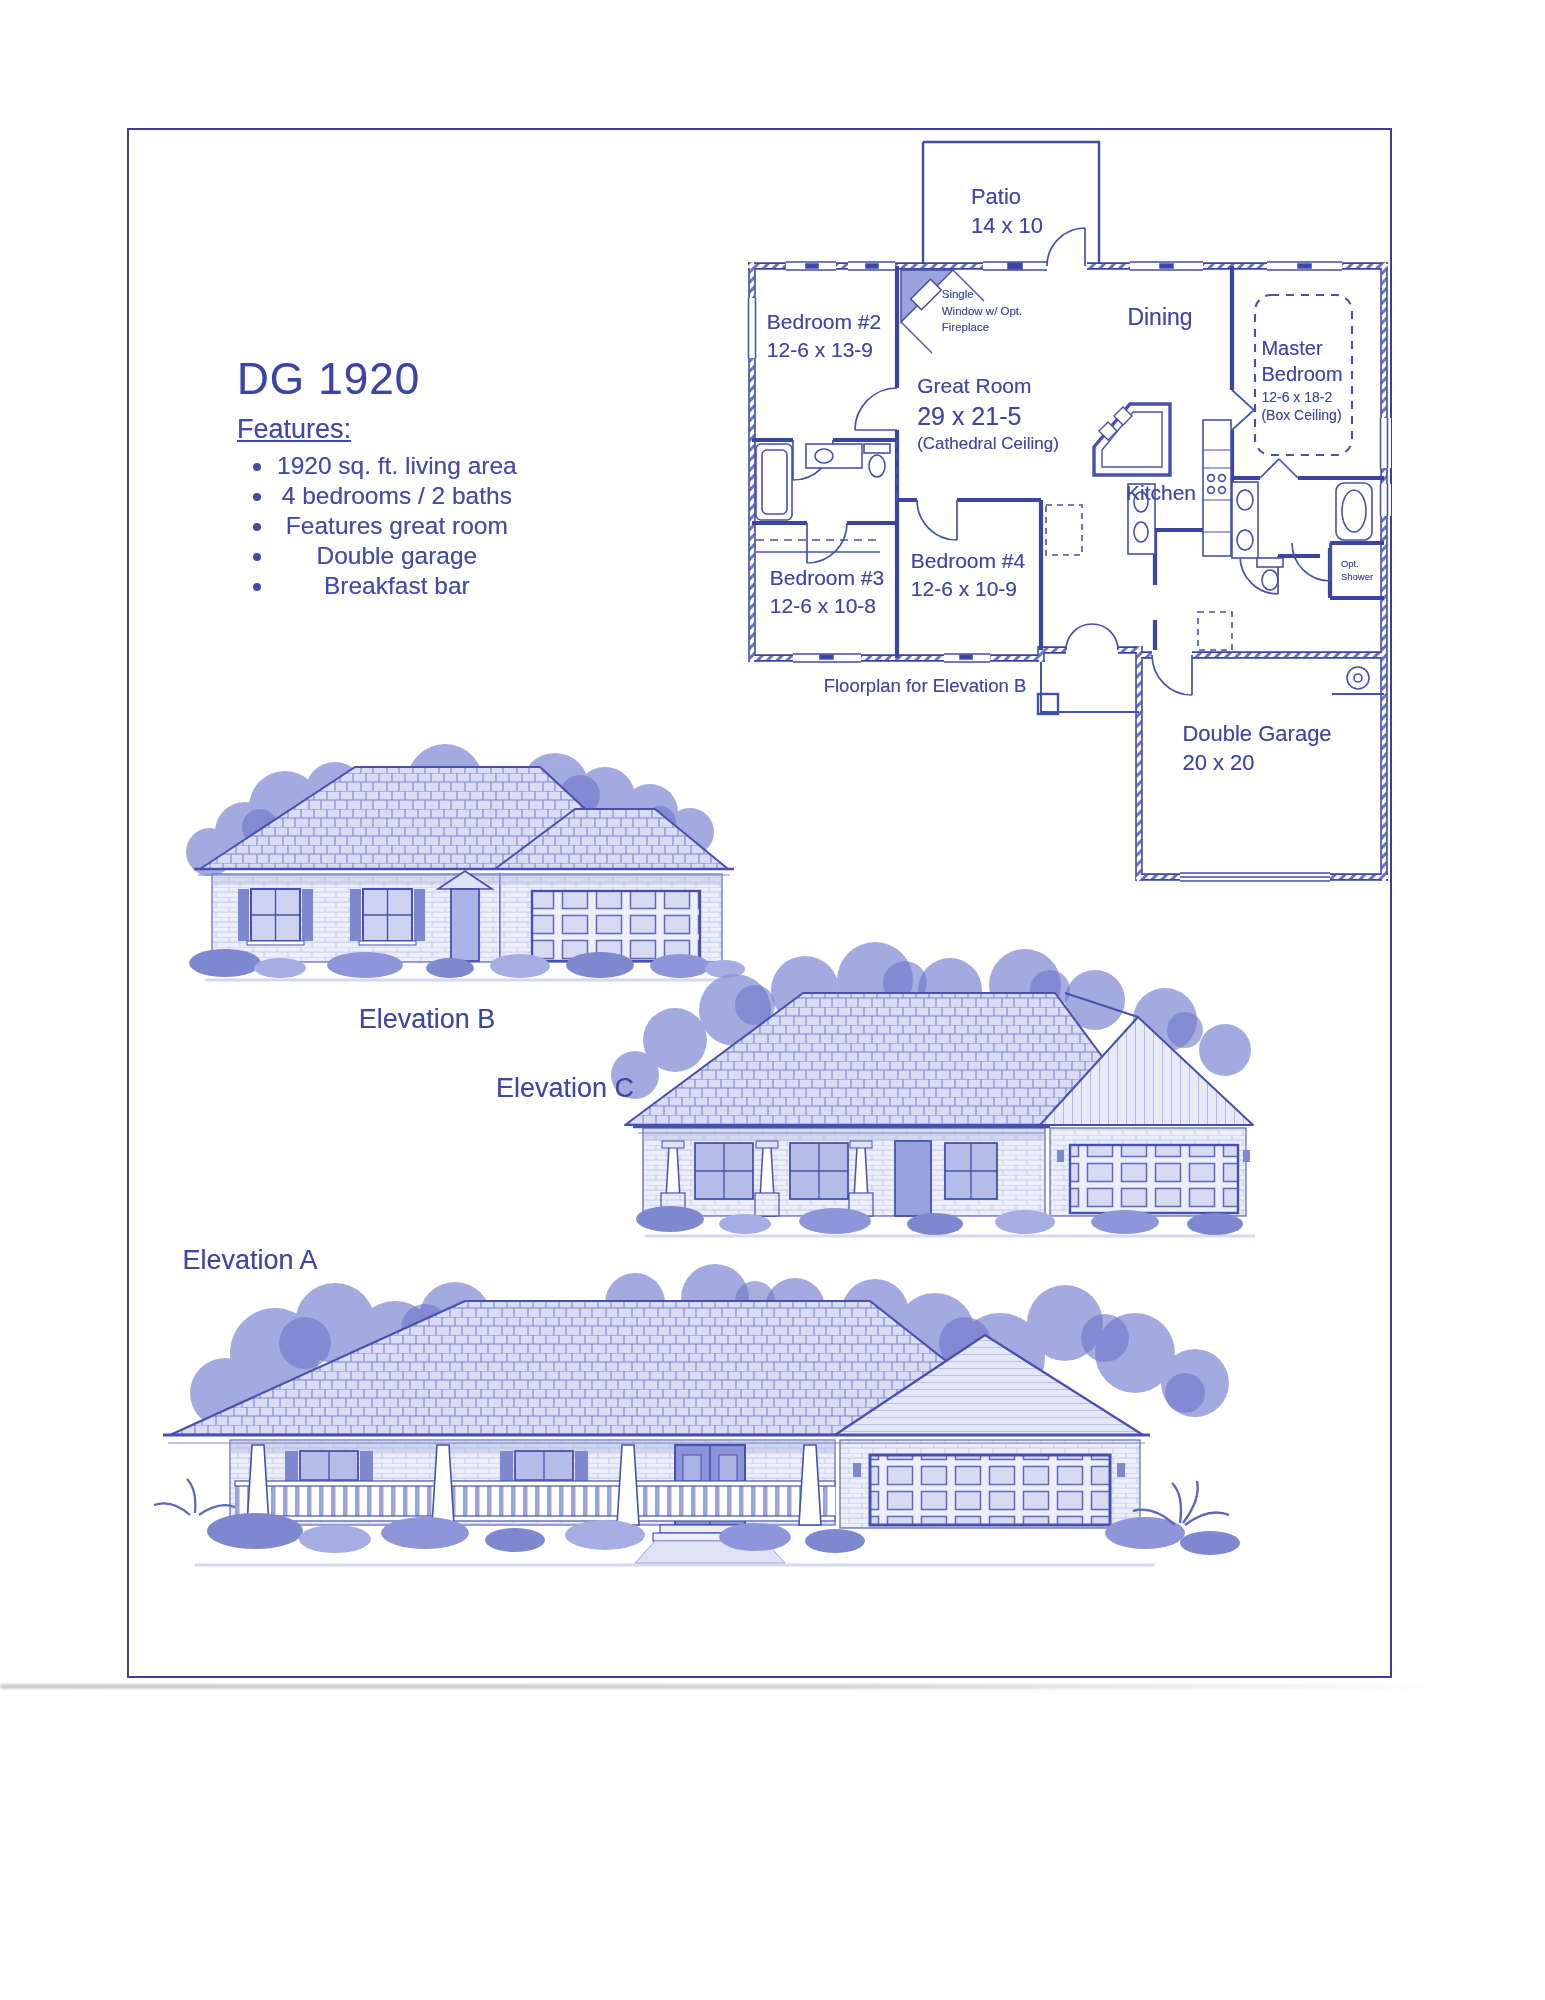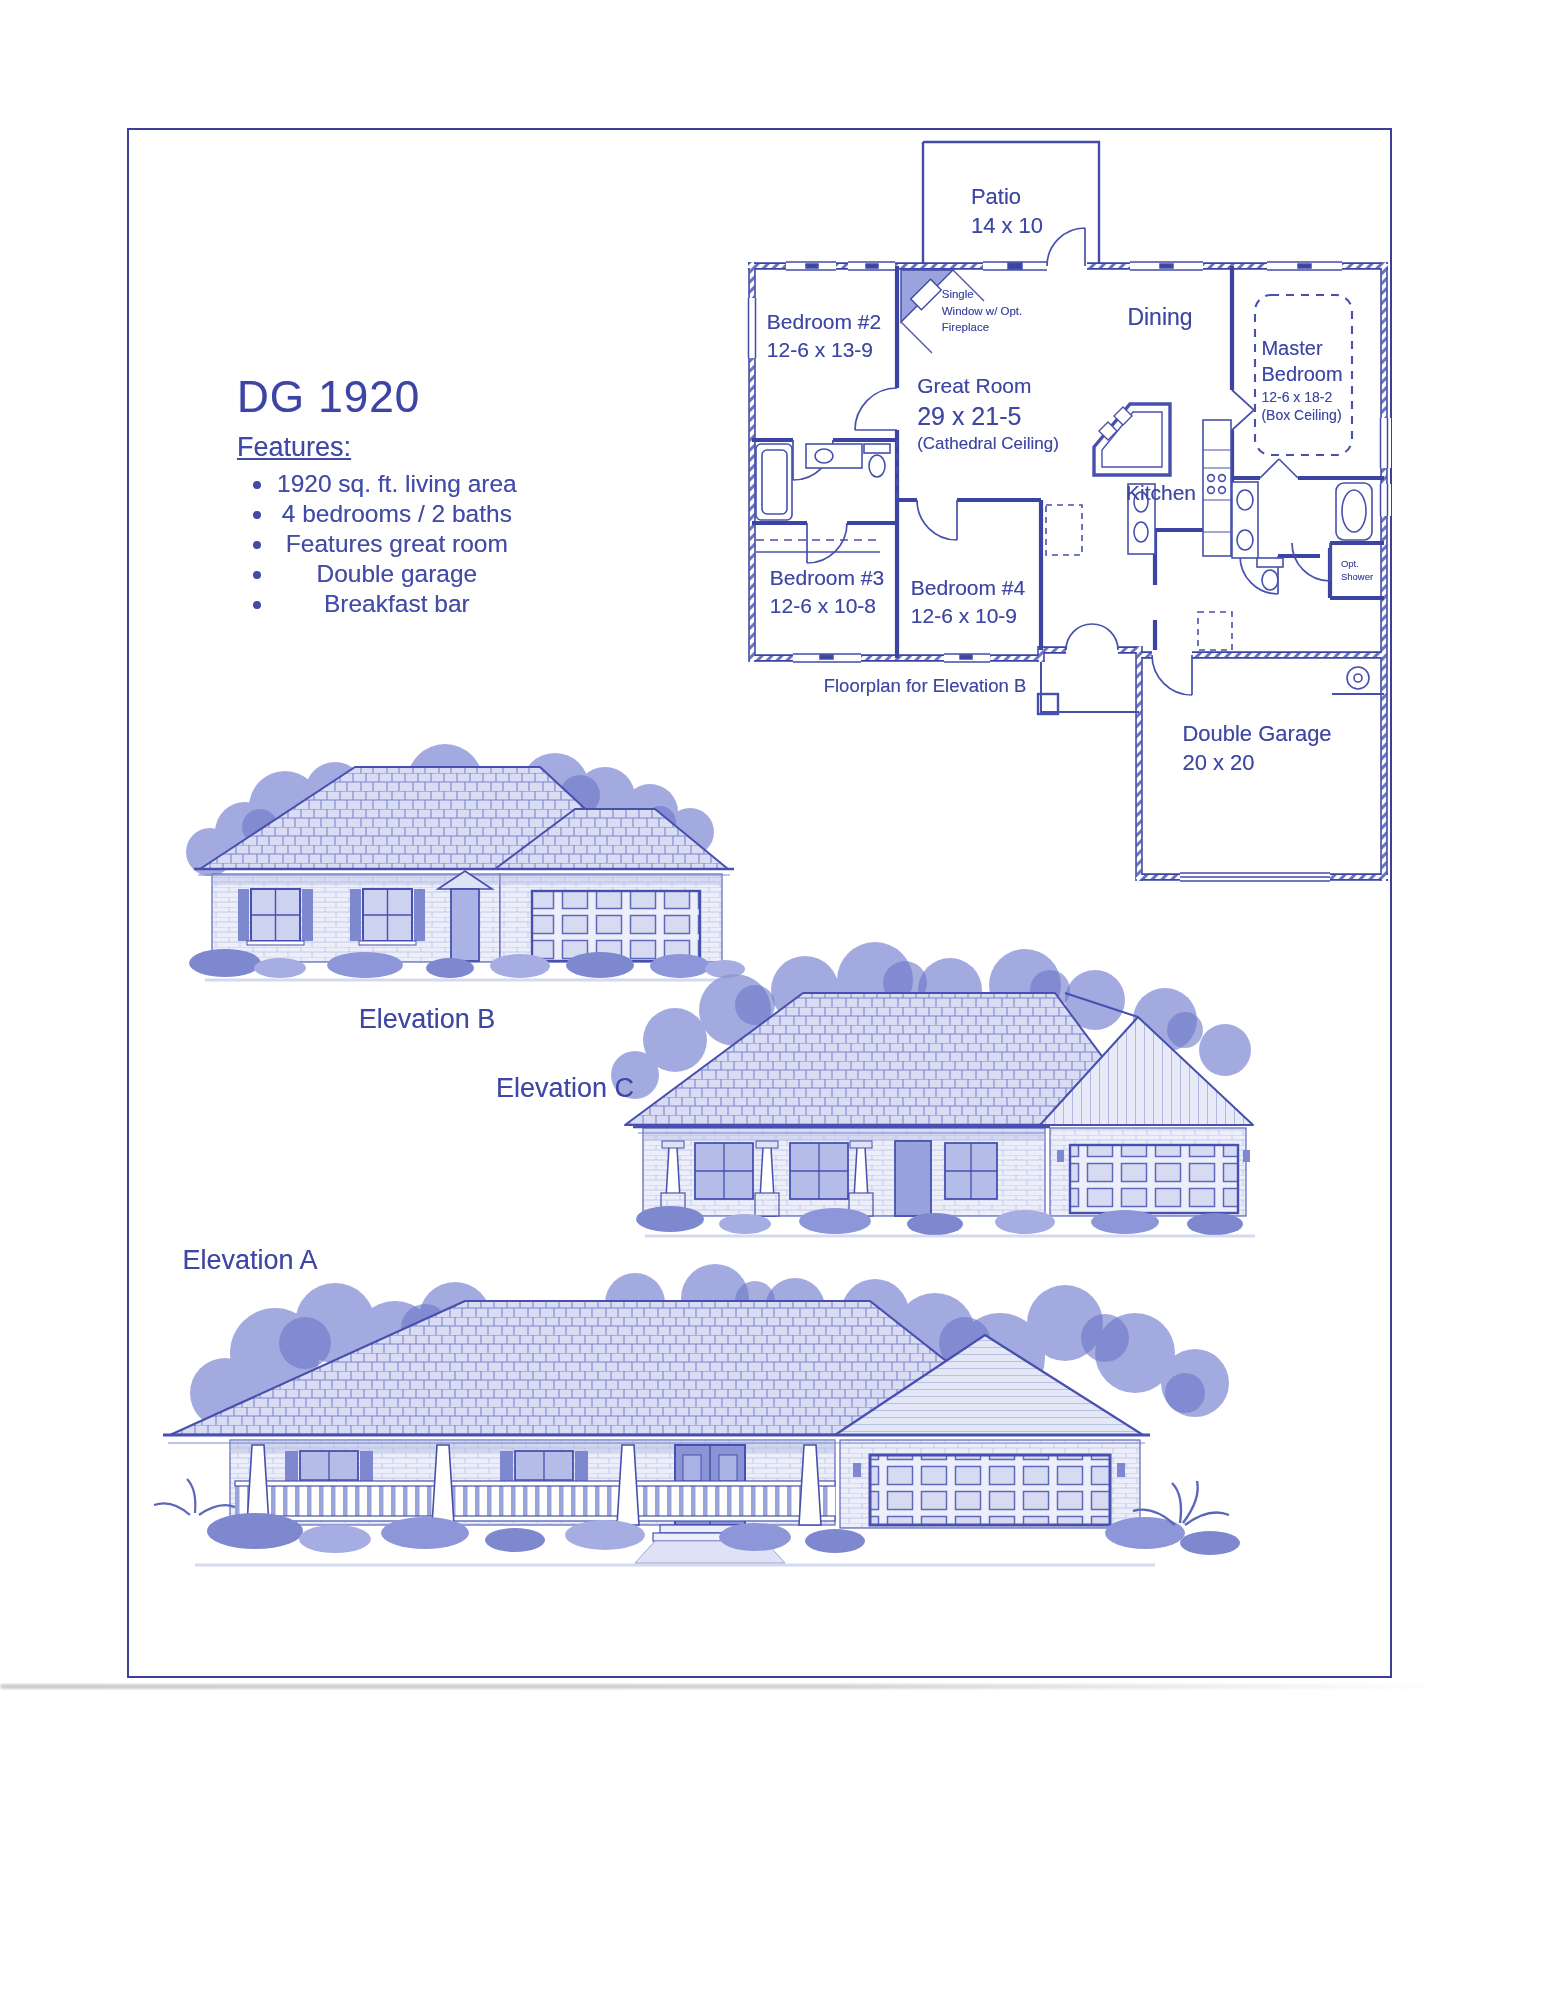--- a/index.html
+++ b/index.html
@@ -1,20 +1,20 @@
 <!DOCTYPE html>
 <html><head>
 <meta charset="utf-8">
 <style>
   html,body{margin:0;padding:0;background:#fff;}
   .canvas{position:relative;width:1545px;height:2000px;background:#ffffff;overflow:hidden;
           font-family:"Liberation Sans",sans-serif;color:#414aa6;}
   .page-frame{position:absolute;left:127px;top:128px;width:1261px;height:1546px;
               border:2px solid #3f3f99;}
-  .title-block{position:absolute;left:237px;top:372px;}
+  .title-block{position:absolute;left:237px;top:354px;}
   .plan-title{font-size:44px;letter-spacing:1px;color:#3c45a3;font-weight:400;
               text-shadow:0 0 .7px rgba(60,70,170,.55);}
   .features-heading{font-size:27px;margin-top:10px;color:#4049a6;
                     text-shadow:0 0 .6px rgba(60,70,170,.5);text-decoration:underline;}
   .features-list{list-style:none;margin:6px 0 0 0;padding:0 0 0 16px;font-size:24.5px;
                  line-height:30px;color:#424ba6;text-shadow:0 0 .6px rgba(60,70,170,.5);}
   .features-list li{position:relative;padding-left:24px;text-align:center;}
   .features-list li::before{content:"";position:absolute;left:0;top:12px;width:8px;height:8px;
                             border-radius:50%;background:#424ba6;}
   .lbl{position:absolute;transform:translate(-50%,-50%);text-align:left;white-space:nowrap;
@@ -226,21 +226,21 @@
   <div class="lbl" style="left:988px;top:414px;font-size:21px">
     <div>Great Room</div>
     <div style="font-size:25px">29 x 21-5</div>
     <div style="font-size:17px">(Cathedral Ceiling)</div>
   </div>
   <div class="lbl" style="left:1161px;top:493px;font-size:21px">Kitchen</div>
   <div class="lbl" style="left:827px;top:592px;font-size:21px">
     <div>Bedroom #3</div>
     <div>12-6 x 10-8</div>
   </div>
-  <div class="lbl" style="left:968px;top:602px;font-size:21px">
+  <div class="lbl" style="left:968px;top:575px;font-size:21px">
     <div>Bedroom #4</div>
     <div>12-6 x 10-9</div>
   </div>
   <div class="lbl" style="left:1357px;top:570px;font-size:9.5px;line-height:1.4">
     <div>Opt.</div>
     <div>Shower</div>
   </div>
   <div class="lbl" style="left:925px;top:686px;font-size:18.5px">Floorplan for Elevation B</div>
   <div class="lbl" style="left:1257px;top:748px;font-size:22px">
     <div>Double Garage</div>

